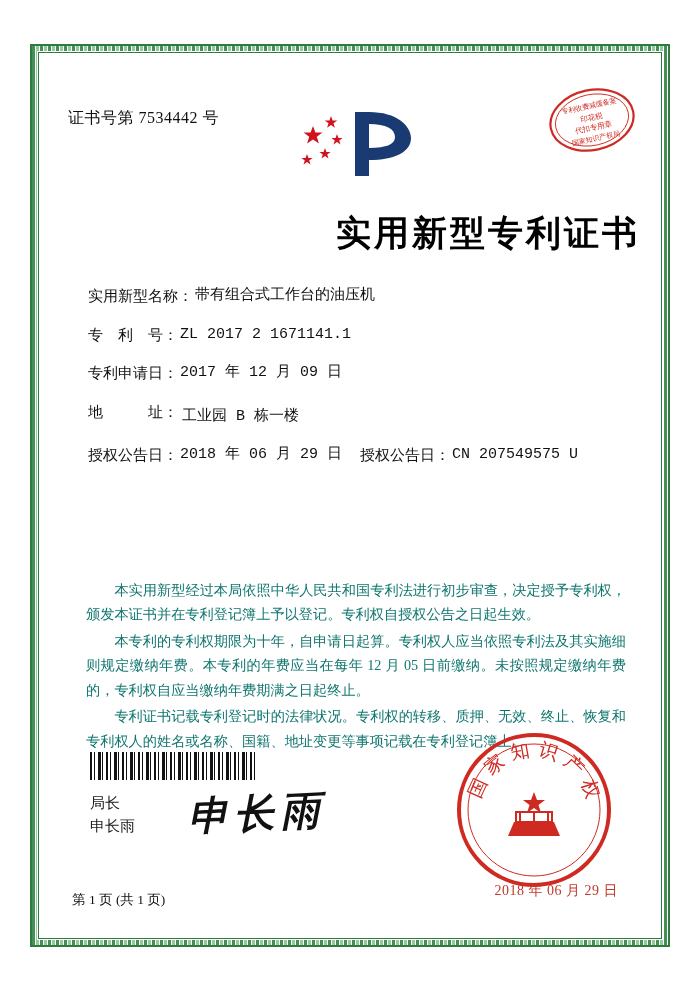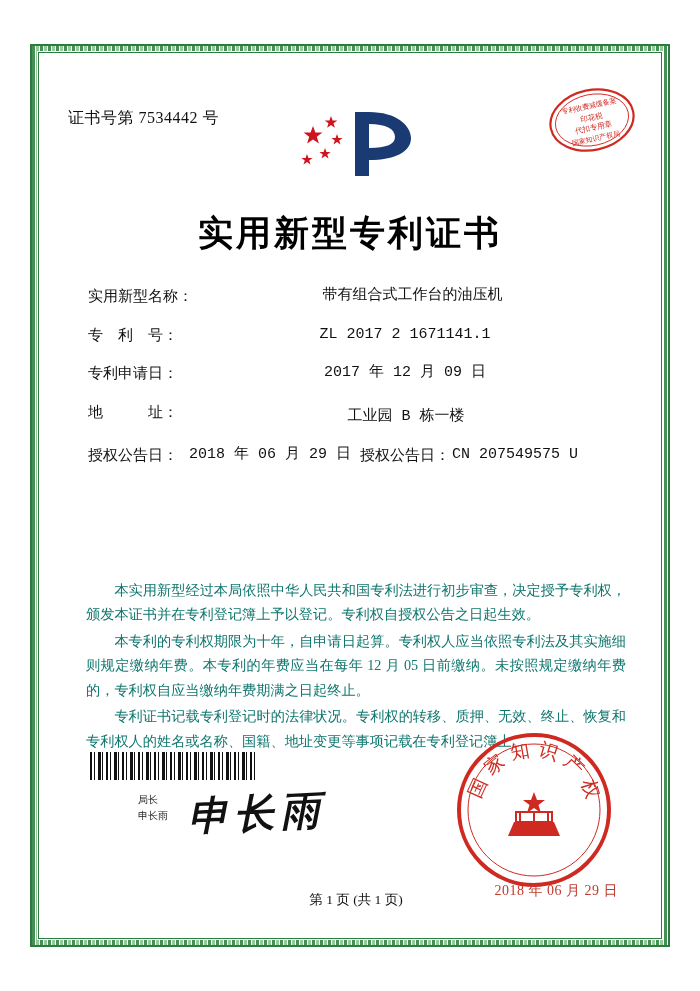--- a/index.html
+++ b/index.html
@@ -100,42 +100,41 @@
     width: 100px;
     height: 68px;
   }
 
   
   .title {
     position: absolute;
     left: 0;
     right: 0;
     top: 140px;
-    text-align: center;
+    text-align: right;
     font-size: 35px;
     font-weight: bold;
     letter-spacing: 3px;
     color: #000;
     font-family: Liberation Serif, serif;
   }
 
   
   .fields {
     position: absolute;
     left: 28px;
     right: 10px;
     top: 218px;
     font-size: 15px;
     line-height: 1.1;
   }
   .field-row {
     display: flex;
     align-items: flex-start;
     margin-bottom: 22px;
-    text-align: center;
   }
   .field-label {
     flex: 0 0 auto;
     white-space: pre;
     color: #111;
   }
   .field-value {
     flex: 1 1 auto;
     color: #111;
     padding-left: 2px;
@@ -178,23 +177,22 @@
       #111 4px, #111 5px, #fff 5px, #fff 8px,
       #111 8px, #111 11px, #fff 11px, #fff 12px,
       #111 12px, #111 13px, #fff 13px, #fff 16px);
   }
 
   
   .sign-block {
     position: absolute;
     left: 30px;
     top: 722px;
-    font-size: 10px;
+    font-size: 15px;
     line-height: 1.55;
-    margin-left: 48px;
   }
   .signature {
     position: absolute;
     left: 128px;
     top: 716px;
     font-family: "DejaVu Serif", serif;
     font-size: 40px;
     font-style: italic;
     font-weight: bold;
     color: #111;
@@ -218,21 +216,21 @@
     color: #c0392b;
     letter-spacing: 0.5px;
   }
 
   
   .footer {
     position: absolute;
     left: 12px;
     right: 0;
     bottom: 12px;
-    text-align: center;
+    text-align: left;
     font-size: 13.5px;
     color: #111;
   }
 </style>
 </head>
 <body>
 
 <div class="page">
 
   <div class="guilloche"></div>

